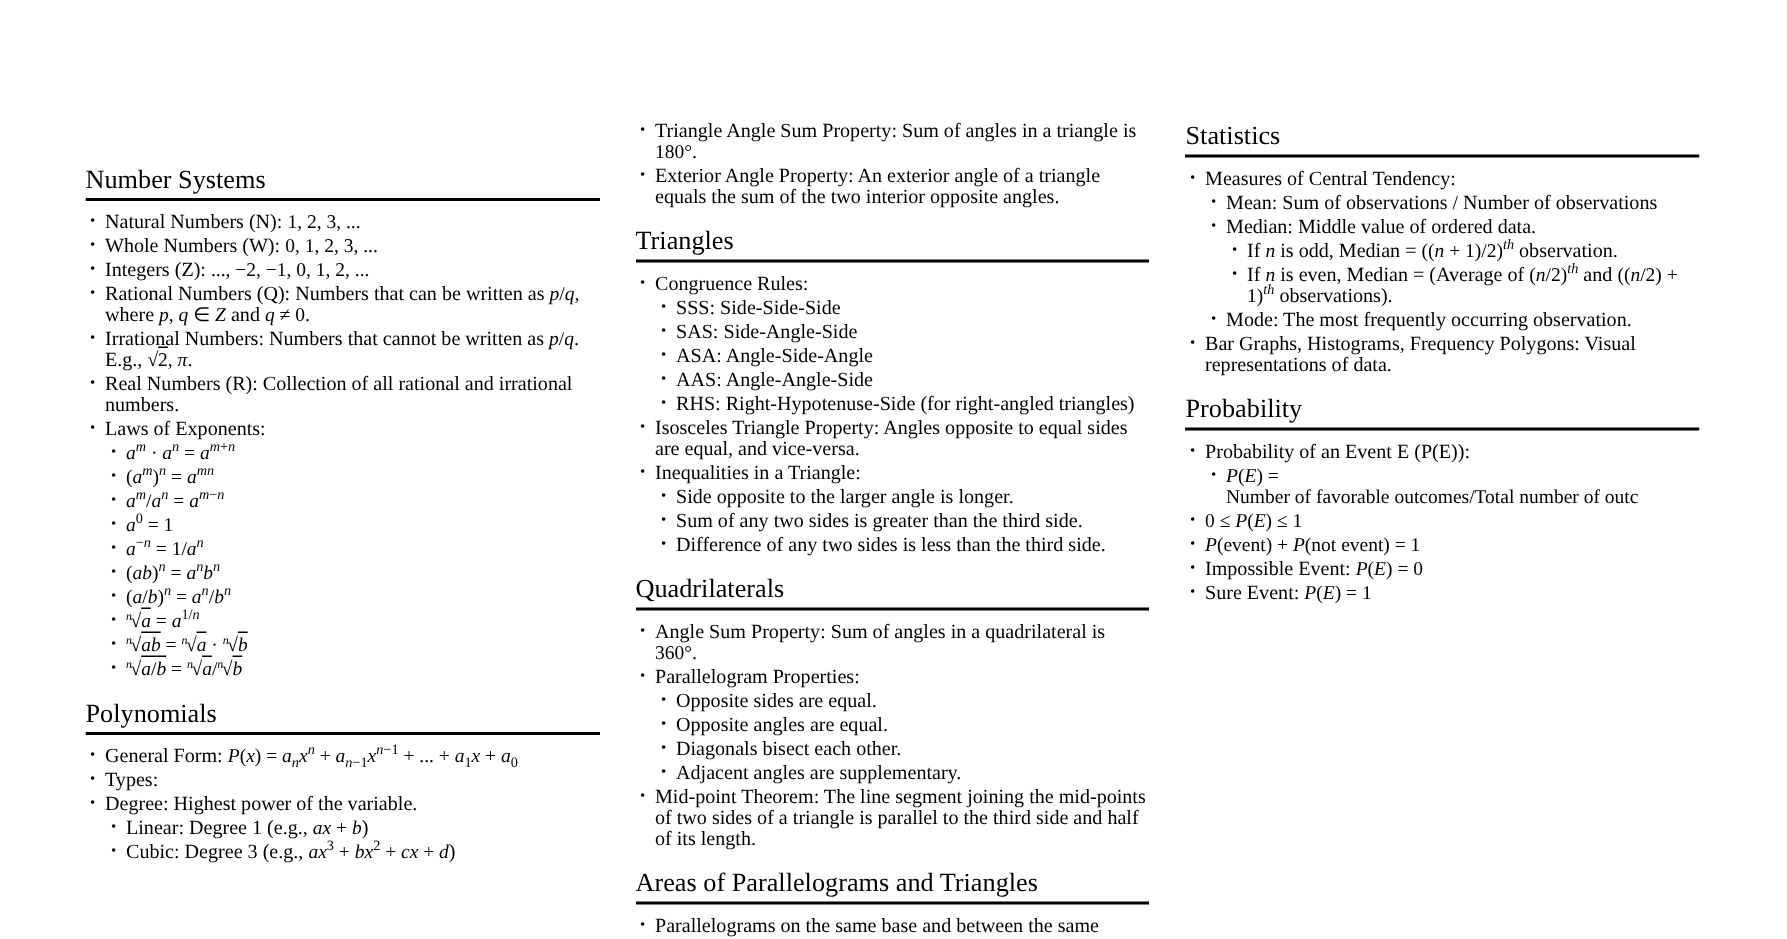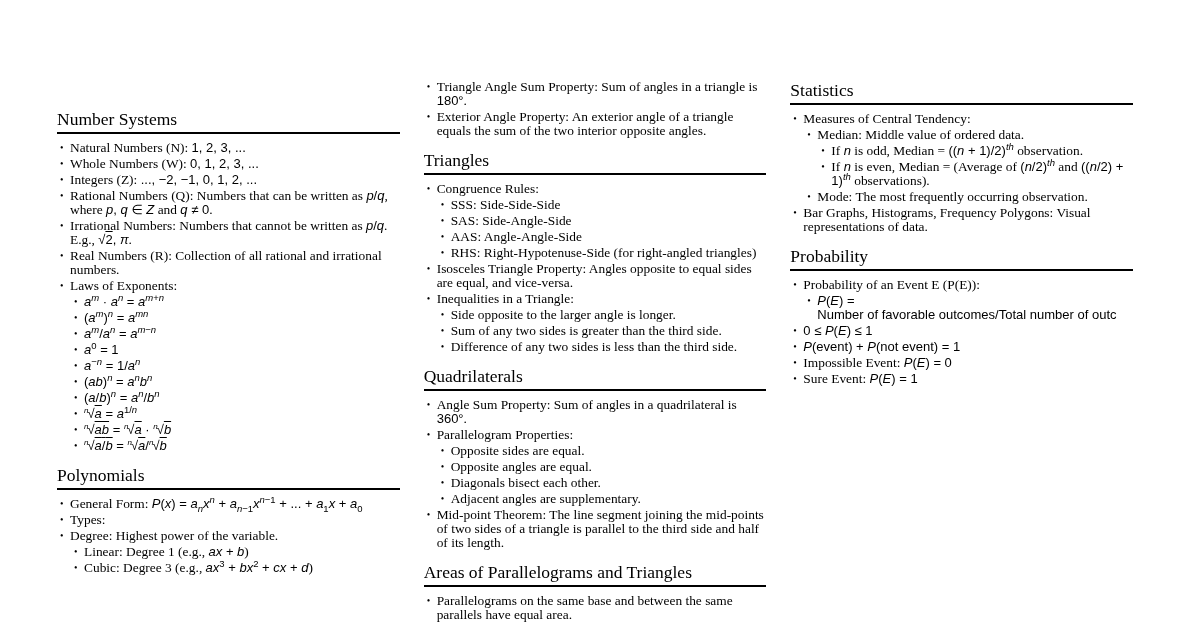--- a/index.html
+++ b/index.html
@@ -26,21 +26,21 @@
   .item{
     position:relative;padding-left:13px;
     margin:0 0 2px 0;line-height:14px;
   }
   .item::before{
     content:"\2022";position:absolute;left:3px;top:0;
     font-size:10px;line-height:14px;
   }
   .lv2{margin-left:14px;}
   .lv3{margin-left:28px;}
-  .m{font-family:Liberation Sans, sans-serif;font-size:13px;}
+  .m{font-family:Liberation Serif, serif;font-size:13px;}
   .m i{font-style:italic;}
   sup,sub{font-size:9.5px;line-height:0;text-align:center;}
   .rn{font-size:8px;vertical-align:5px;margin-right:-1px;}
   .ol{text-decoration:overline;}
   .nowrap{white-space:nowrap;display:inline-block;}
 </style>
 </head>
 <body>
 
 <div class="cols">
@@ -70,20 +70,21 @@
       <div class="item lv2">Linear: Degree 1 (e.g., <span class="m"><i>ax</i> + <i>b</i></span>)</div>
       <div class="item lv2">Cubic: Degree 3 (e.g., <span class="m"><i>ax</i><sup>3</sup> + <i>bx</i><sup>2</sup> + <i>cx</i> + <i>d</i></span>)</div>
     </div>
   <div class="col">
       <div class="item lv1">Triangle Angle Sum Property: Sum of angles in a triangle is <span class="m">180°</span>.</div>
       <div class="item lv1">Exterior Angle Property: An exterior angle of a triangle equals the sum of the two interior opposite angles.</div>
       <div class="h2">Triangles</div>
       <div class="item lv1">Congruence Rules:</div>
       <div class="item lv2">SSS: Side-Side-Side</div>
       <div class="item lv2">SAS: Side-Angle-Side</div>
+      <div class="item lv2">ASA: Angle-Side-Angle</div>
       <div class="item lv2">AAS: Angle-Angle-Side</div>
       <div class="item lv2">RHS: Right-Hypotenuse-Side (for right-angled triangles)</div>
       <div class="item lv1">Isosceles Triangle Property: Angles opposite to equal sides are equal, and vice-versa.</div>
       <div class="item lv1">Inequalities in a Triangle:</div>
       <div class="item lv2">Side opposite to the larger angle is longer.</div>
       <div class="item lv2">Sum of any two sides is greater than the third side.</div>
       <div class="item lv2">Difference of any two sides is less than the third side.</div>
       <div class="h2">Quadrilaterals</div>
       <div class="item lv1">Angle Sum Property: Sum of angles in a quadrilateral is <span class="m">360°</span>.</div>
       <div class="item lv1">Parallelogram Properties:</div>
@@ -91,20 +92,21 @@
       <div class="item lv2">Opposite angles are equal.</div>
       <div class="item lv2">Diagonals bisect each other.</div>
       <div class="item lv2">Adjacent angles are supplementary.</div>
       <div class="item lv1">Mid-point Theorem: The line segment joining the mid-points of two sides of a triangle is parallel to the third side and half of its length.</div>
       <div class="h2">Areas of Parallelograms and Triangles</div>
       <div class="item lv1">Parallelograms on the same base and between the same parallels have equal area.</div>
     </div>
   <div class="col">
       <div class="h2">Statistics</div>
       <div class="item lv1">Measures of Central Tendency:</div>
+      <div class="item lv2">Mean: Sum of observations / Number of observations</div>
       <div class="item lv2">Median: Middle value of ordered data.</div>
       <div class="item lv3">If <span class="m"><i>n</i></span> is odd, Median = <span class="m">((<i>n</i> + 1)/2)<sup><i>th</i></sup></span> observation.</div>
       <div class="item lv3">If <span class="m"><i>n</i></span> is even, Median = (Average of <span class="m">(<i>n</i>/2)<sup><i>th</i></sup></span> and <span class="m">((<i>n</i>/2) + 1)<sup><i>th</i></sup></span> observations).</div>
       <div class="item lv2">Mode: The most frequently occurring observation.</div>
       <div class="item lv1">Bar Graphs, Histograms, Frequency Polygons: Visual representations of data.</div>
       <div class="h2">Probability</div>
       <div class="item lv1">Probability of an Event E (P(E)):</div>
       <div class="item lv2"><span class="m"><i>P</i>(<i>E</i>) =</span><br><span class="m nowrap">Number of favorable outcomes/Total number of outc</span></div>
       <div class="item lv1"><span class="m">0 ≤ <i>P</i>(<i>E</i>) ≤ 1</span></div>
       <div class="item lv1"><span class="m"><i>P</i>(event) + <i>P</i>(not event) = 1</span></div>

